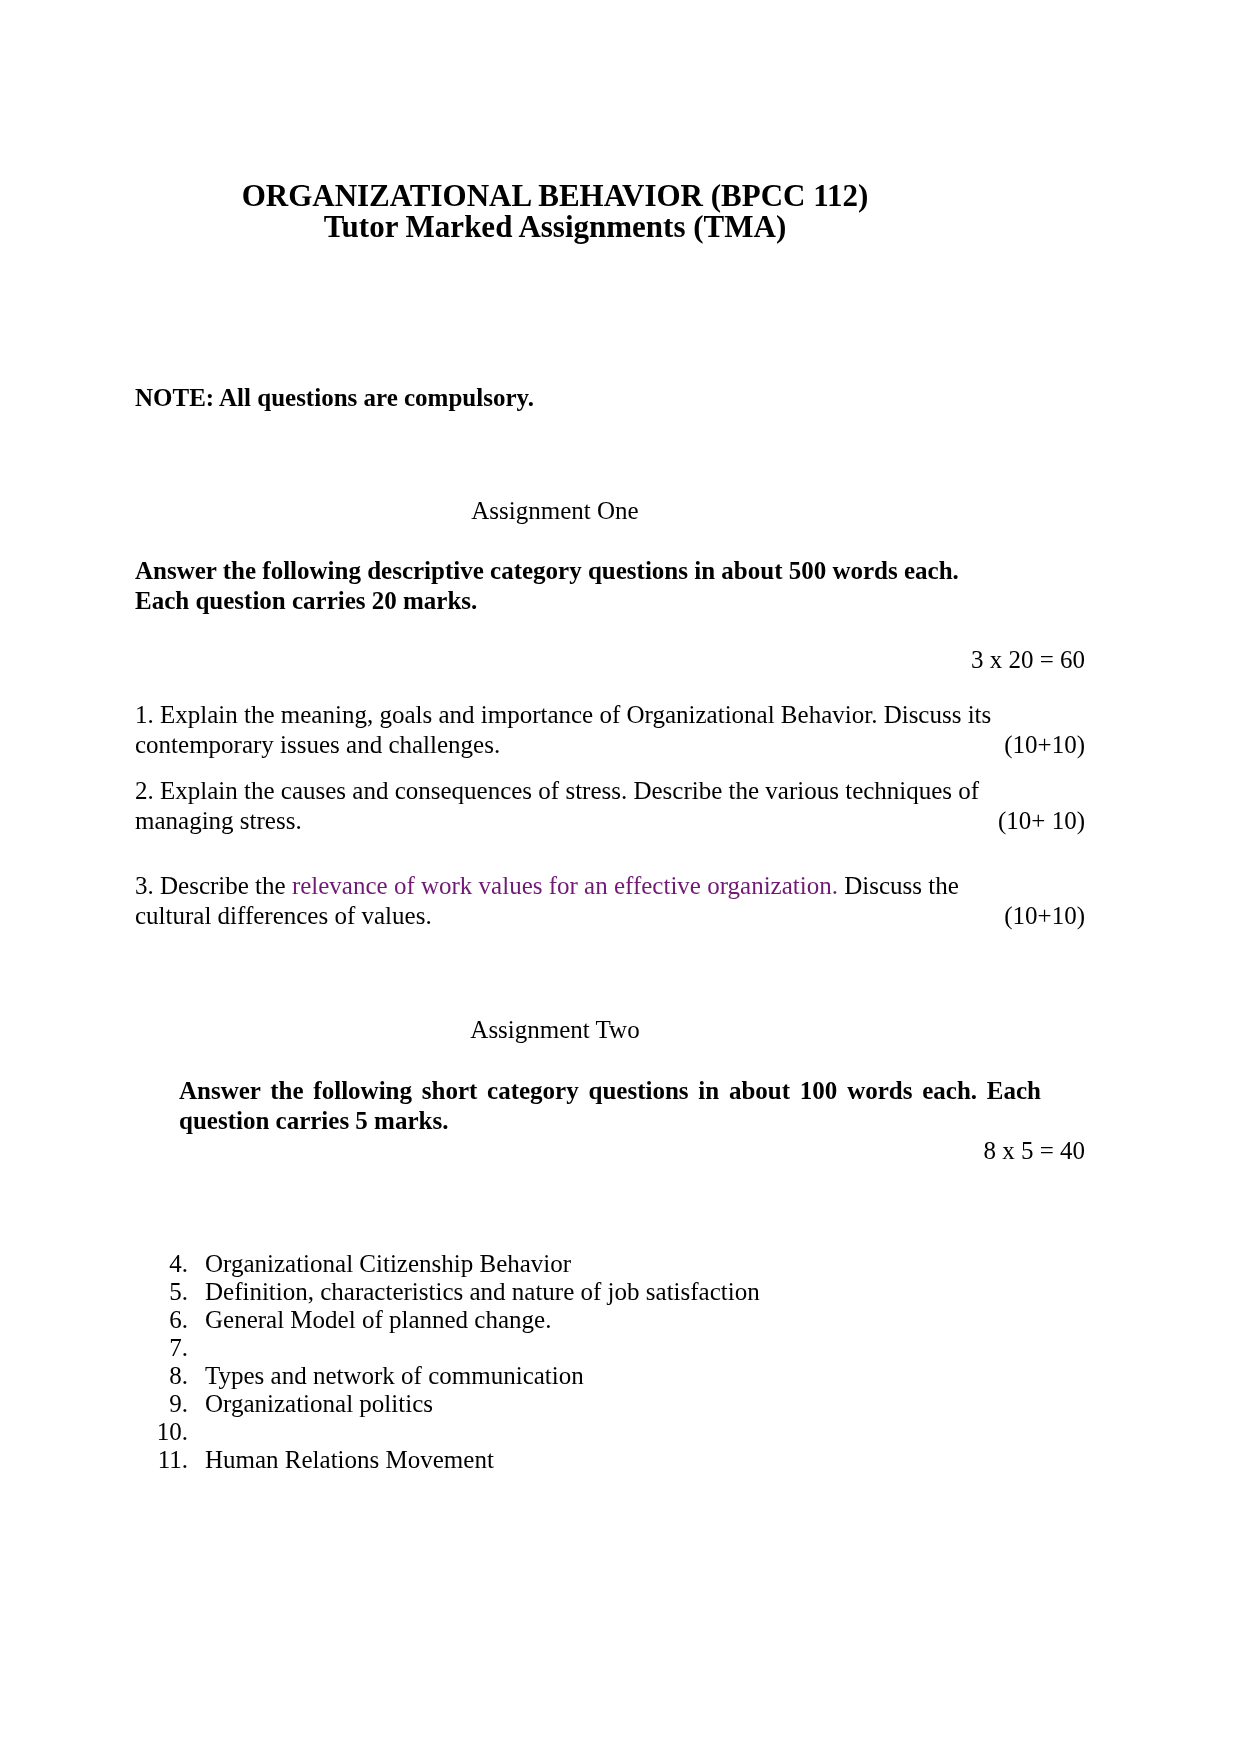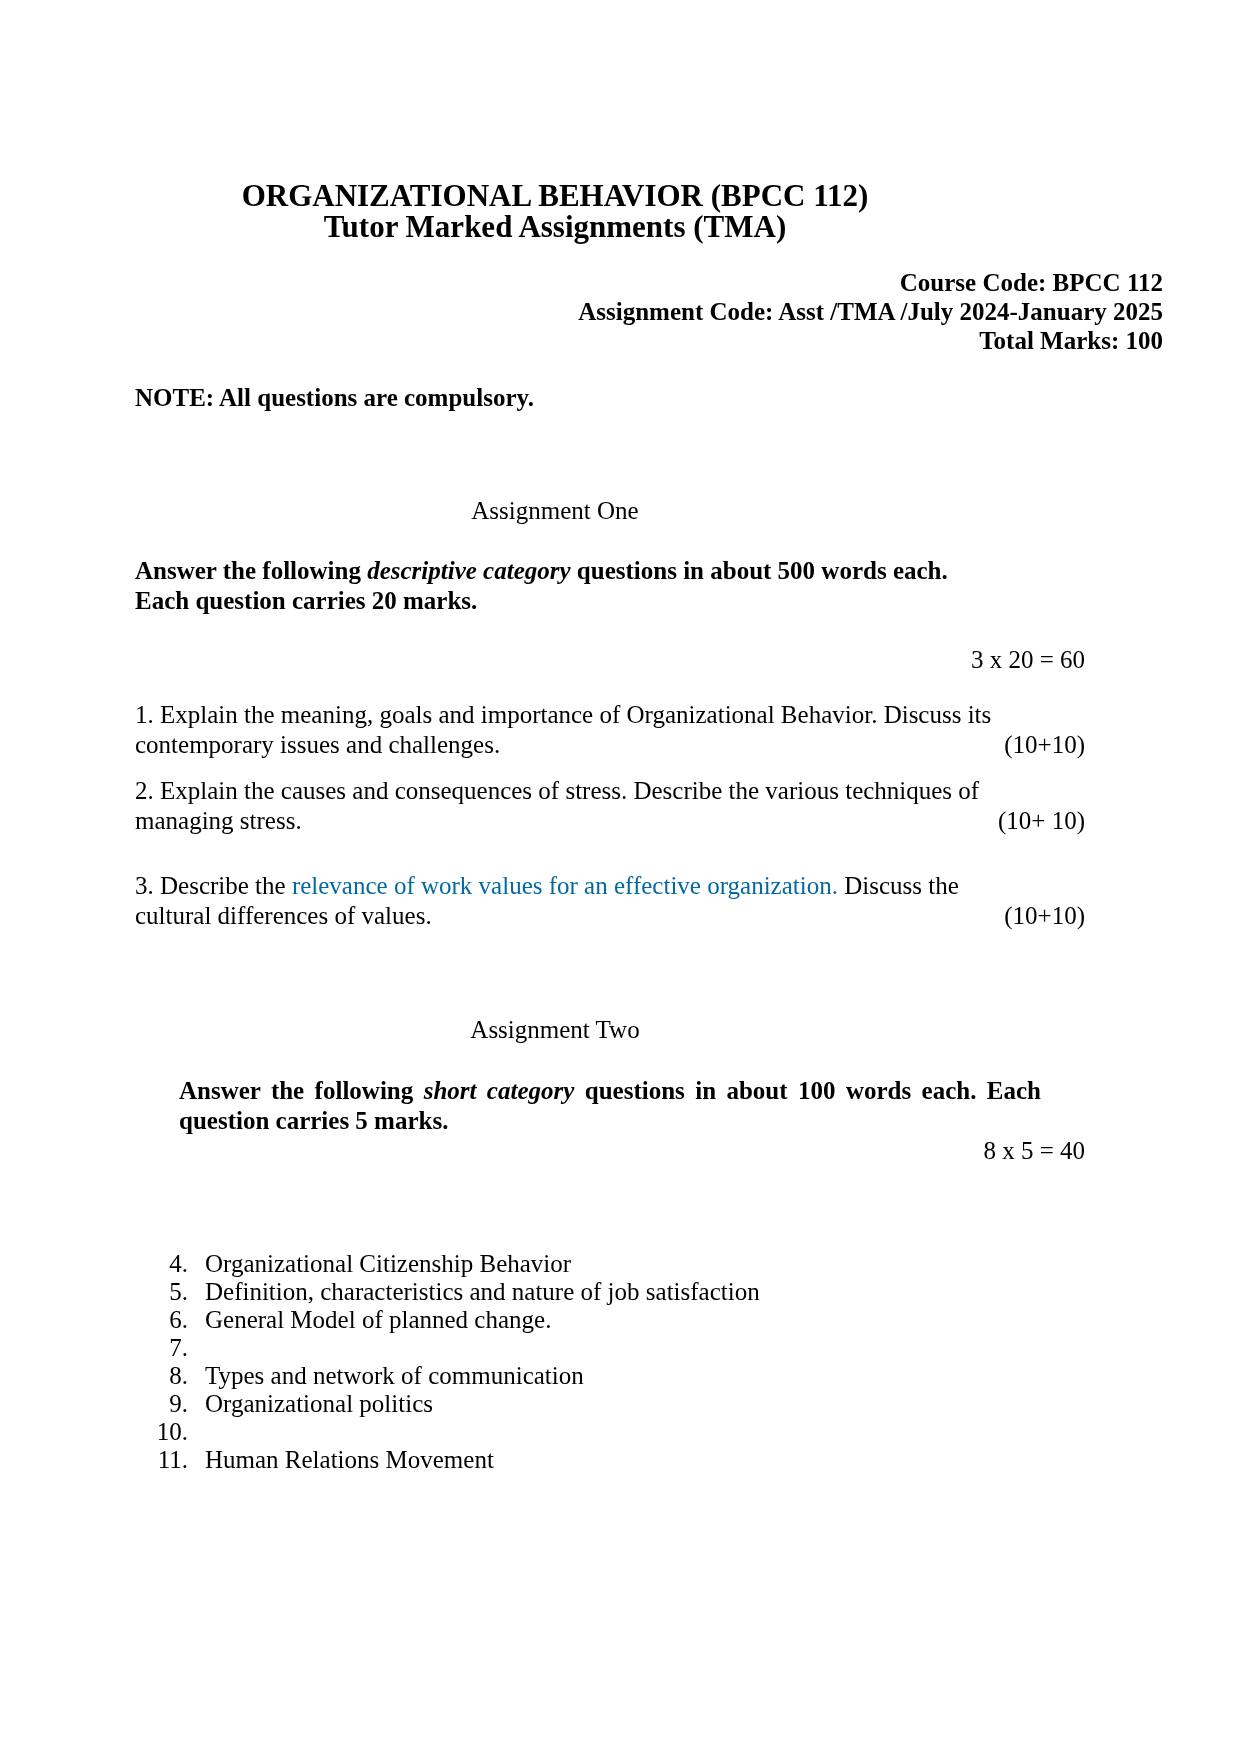--- a/index.html
+++ b/index.html
@@ -44,21 +44,21 @@
   }
   .heading-one { top: 496px; }
   .heading-two { top: 1015px; }
 
   .instruction {
     left: 135px; width: 862px;
     font-weight: bold;
   }
   .instr-one { top: 556px; }
   .instr-two { top: 1076px; text-align: justify; margin-left: 44px; }
-  .cat-emphasis { font-style: italic; }
+  .cat-emphasis { }
 
   .marks-formula {
     left: 135px; width: 950px;
     text-align: right;
     font-family: Liberation Serif, serif;
   }
   .formula-one { top: 645px; }
   .formula-two { top: 1136px; }
 
   .question {
@@ -69,45 +69,40 @@
   .q1 { top: 700px; }
   .q2 { top: 776px; gap: 16px; }
   .q3 { top: 871px; }
   .q-text { width: 862px; }
   .q-marks {
     flex: 1;
     text-align: right;
     align-self: flex-end;
     white-space: nowrap;
   }
-  .muted { color: #0369a1; }
+  .muted { color: #701a75; }
 
   .short-list {
     top: 1250px; left: 135px; width: 900px;
     line-height: 28px;
   }
   .li-row { display: flex; }
   .li-num { width: 53px; text-align: right; flex: none; }
   .li-text { margin-left: 17px; }
 </style>
 </head>
 <body>
 
 <div class="page">
 
   <div class="abs title-block">
     <div>ORGANIZATIONAL BEHAVIOR (BPCC 112)</div>
     <div>Tutor Marked Assignments (TMA)</div>
   </div>
 
-  <div class="abs meta-block">
-    <div>Course Code: BPCC 112</div>
-    <div>Assignment Code: Asst /TMA /July 2024-January 2025</div>
-    <div>Total Marks: 100</div>
-  </div>
 
   <div class="abs note-line">NOTE: All questions are compulsory.</div>
 
   <div class="abs section-heading heading-one">Assignment One</div>
 
   <div class="abs instruction instr-one"><span>Answer the following </span><span class="cat-emphasis">descriptive category</span><span> questions in about 500 words each. Each question carries 20 marks.</span></div>
 
   <div class="abs marks-formula formula-one">3 x 20 = 60</div>
 
   <div class="abs question q1">

